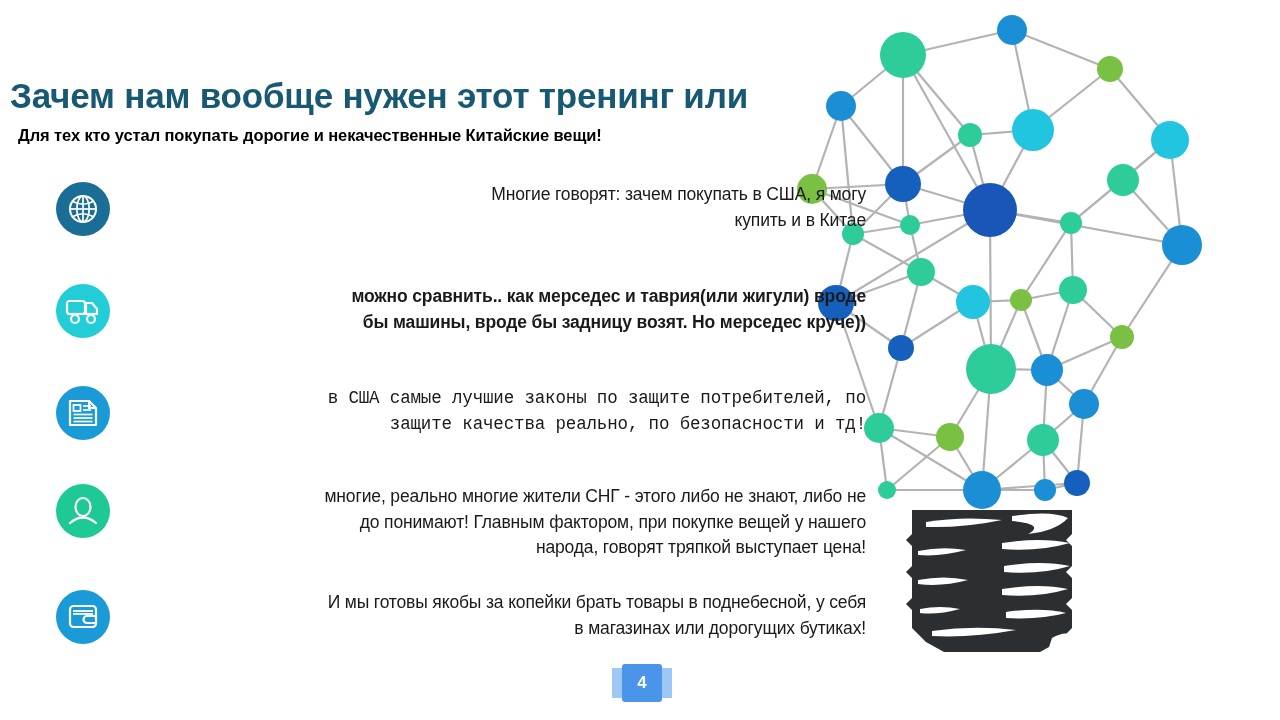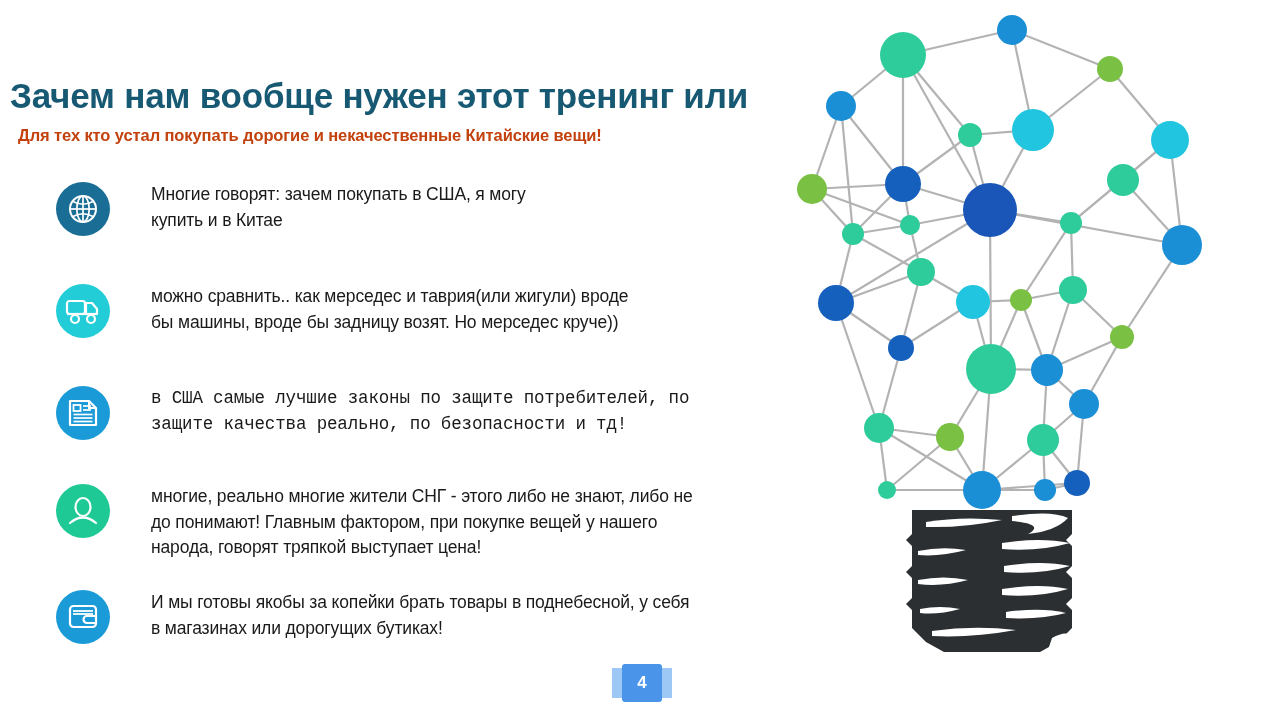--- a/index.html
+++ b/index.html
@@ -45,21 +45,21 @@
     letter-spacing: -0.2px;
     z-index: 3;
   }
   .subtitle {
     position: absolute;
     left: 18px;
     top: 126px;
     width: 830px;
     font-size: 16.5px;
     font-weight: bold;
-    color: #c2410c;
+    color: #000000;
     letter-spacing: -0.1px;
     z-index: 3;
   }
 
   
   .bullets {
     position: absolute;
     left: 56px;
     top: 178px;
     width: 810px;
@@ -84,24 +84,24 @@
   .bullet-icon svg { display: block; }
   .bullet-text {
     flex: 1 1 auto;
     margin-left: 41px;
     font-size: 17.5px;
     line-height: 1.47;
     color: #1a1a1a;
     letter-spacing: -0.15px;
     padding-top: 4px;
   }
-  .bullet-text span { display: block; }
+  .bullet-text span { display: block; text-align: right; }
 
   .b1 { height: 92px; }
-  .b2 { height: 92px; }
+  .b2 { height: 92px; font-weight: bold; }
   .b3 { height: 88px; font-family: Liberation Mono, monospace; }
   .b4 { height: 96px; }
   .b5 { height: 70px; }
 
   
   .pagebadge {
     position: absolute;
     left: 612px;
     top: 664px;
     width: 60px;

